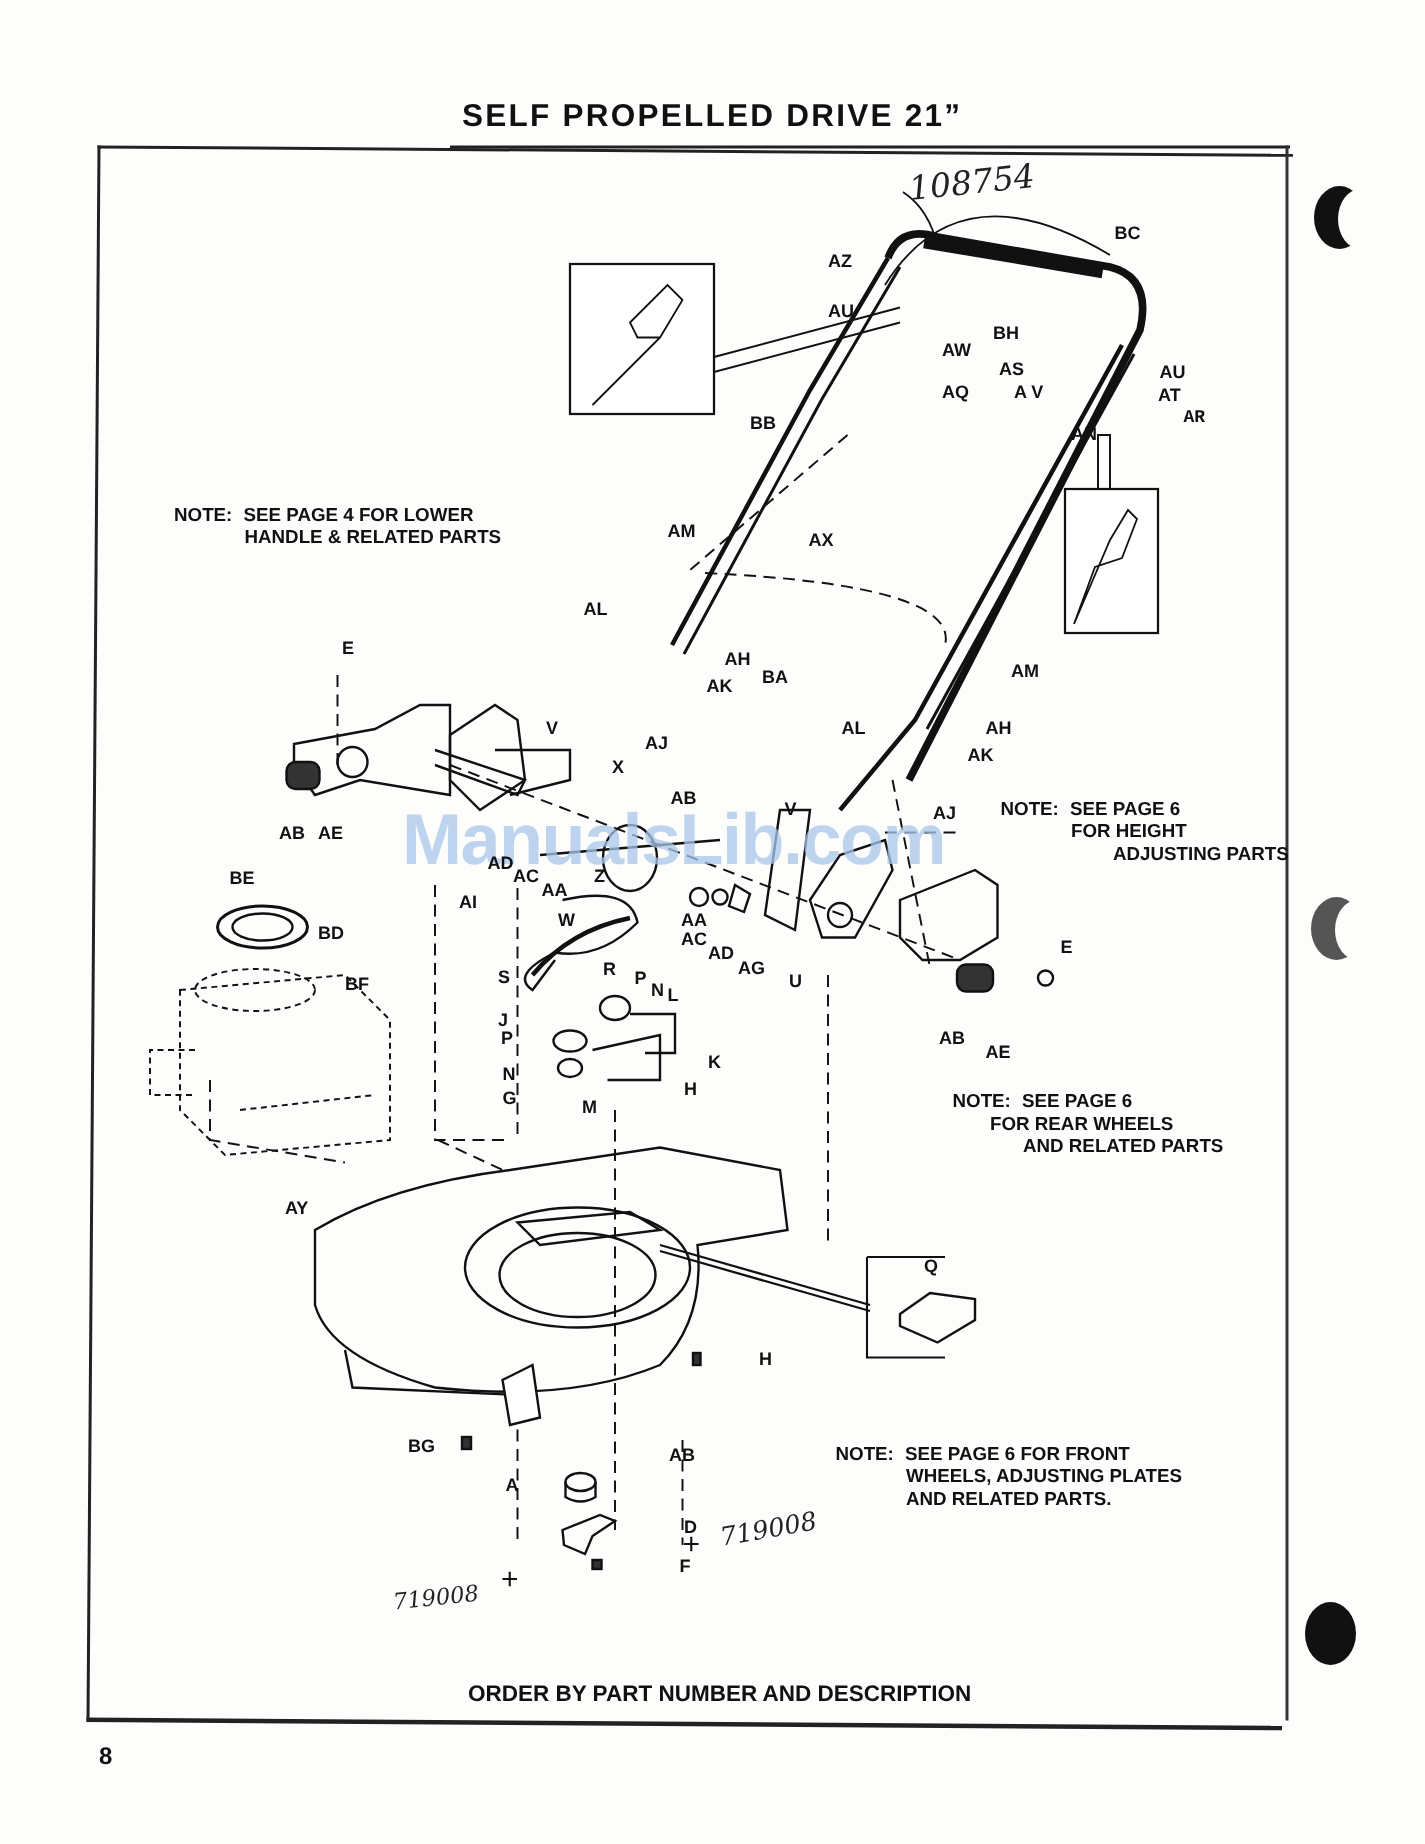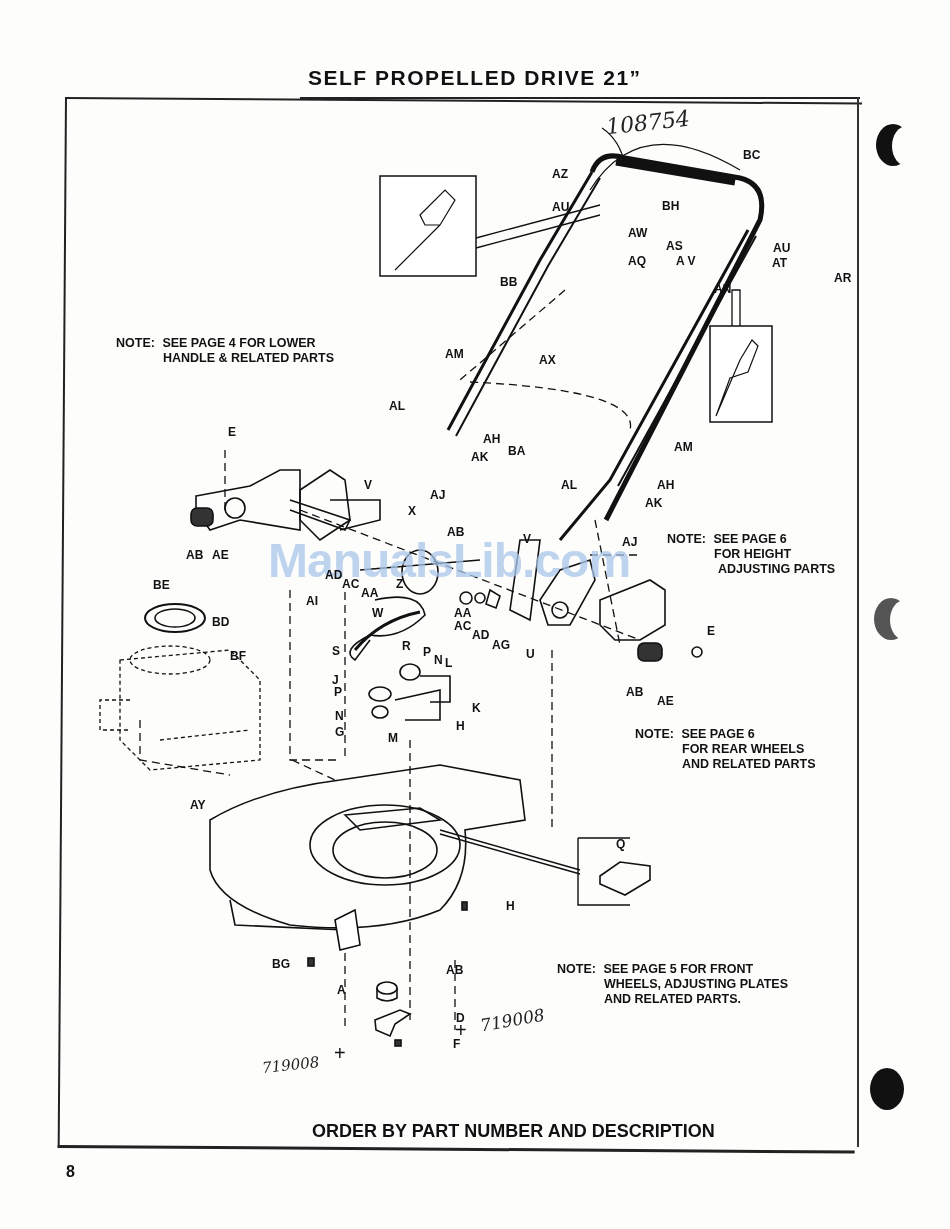--- a/index.html
+++ b/index.html
@@ -8,21 +8,21 @@
   .abs { position:absolute; }
   .title { left:308px; top:66px; font-size:21px; font-weight:bold; letter-spacing:1.5px; white-space:nowrap; }
   .frame { left:65px; top:97px; width:795px; height:1046px; border-left:2px solid #222; border-top:2px solid #222;
            border-bottom:3px solid #222; transform:rotate(0.4deg); transform-origin:left top; }
   .frame-right { left:857px; top:97px; width:0; height:1050px; border-left:2px solid #333; }
   .lbl { font-size:12px; font-weight:bold; white-space:nowrap; line-height:1; }
   .note { font-size:12.5px; font-weight:bold; line-height:15px; white-space:nowrap; }
   .note .indent { display:block; }
   .hand { font-family:"DejaVu Serif", serif; font-style:italic; font-size:22px; color:#222; white-space:nowrap; }
   .pagenum { left:66px; top:1163px; font-size:16px; font-weight:bold; }
-  .footer { left:312px; top:1121px; font-size:18px; font-weight:bold; white-space:nowrap; }
+  .footer { left:312px; top:1121px; font-size:15px; font-weight:bold; white-space:nowrap; }
   .watermark { left:268px; top:533px; font-size:48px; font-weight:bold; color:#a9c6ea; opacity:0.75; white-space:nowrap; letter-spacing:-1px; }
   .hole { width:34px; height:42px; border-radius:50%; background:#111; }
   .hole .cut { position:absolute; width:30px; height:40px; border-radius:50%; background:#fdfdfc; left:16px; top:2px; }
   svg.diagram { position:absolute; left:0; top:0; }
 </style>
 </head>
 <body>
 
 <div class="abs title">SELF PROPELLED DRIVE 21”</div>
 <div class="abs" style="left:300px;top:97px;width:560px;height:2px;background:#222;"></div>
@@ -155,47 +155,47 @@
 
 <div class="abs note" style="left:116px;top:336px;">
   <span>NOTE:</span>
   <span style="margin-left:4px;">SEE PAGE 4 FOR LOWER</span>
   <span class="indent" style="margin-left:47px;">HANDLE &amp; RELATED PARTS</span>
 </div>
 <div class="abs note" style="left:667px;top:532px;">
   <span>NOTE:</span>
   <span style="margin-left:4px;">SEE PAGE 6</span>
   <span class="indent" style="margin-left:47px;">FOR HEIGHT</span>
-  <span class="indent" style="margin-left:51px;">ADJUSTING PARTS</span>
+  <span class="indent" style="margin-left:75px;">ADJUSTING PARTS</span>
 </div>
 <div class="abs note" style="left:635px;top:727px;">
   <span>NOTE:</span>
   <span style="margin-left:4px;">SEE PAGE 6</span>
-  <span class="indent" style="margin-left:47px;">FOR REAR WHEELS</span>
+  <span class="indent" style="margin-left:25px;">FOR REAR WHEELS</span>
   <span class="indent" style="margin-left:47px;">AND RELATED PARTS</span>
 </div>
 <div class="abs note" style="left:557px;top:962px;">
   <span>NOTE:</span>
-  <span style="margin-left:4px;">SEE PAGE 5 FOR FRONT</span>
+  <span style="margin-left:4px;">SEE PAGE 6 FOR FRONT</span>
   <span class="indent" style="margin-left:47px;text-align:center;">WHEELS, ADJUSTING PLATES</span>
   <span class="indent" style="margin-left:47px;">AND RELATED PARTS.</span>
 </div>
 
 <div id="callouts">
     <div class="abs lbl" style="left: 743px; top: 149px;">BC</div>
     <div class="abs lbl" style="left: 552px; top: 168px;">AZ</div>
     <div class="abs lbl" style="left: 552px; top: 201px;">AU</div>
-    <div class="abs lbl" style="left: 662px; top: 200px;">BH</div>
+    <div class="abs lbl" style="left: 662px; top: 216px;">BH</div>
     <div class="abs lbl" style="left: 628px; top: 227px;">AW</div>
     <div class="abs lbl" style="left: 666px; top: 240px;">AS</div>
     <div class="abs lbl" style="left: 773px; top: 242px;">AU</div>
     <div class="abs lbl" style="left: 772px; top: 257px;">AT</div>
     <div class="abs lbl" style="left: 628px; top: 255px;">AQ</div>
     <div class="abs lbl" style="left: 676px; top: 255px;">A V</div>
-    <div class="abs lbl" style="left: 834px; top: 272px;">AR</div>
+    <div class="abs lbl" style="left: 789px; top: 272px; font-family: Liberation Mono, monospace;">AR</div>
     <div class="abs lbl" style="left: 714px; top: 283px;">AN</div>
     <div class="abs lbl" style="left: 500px; top: 276px;">BB</div>
     <div class="abs lbl" style="left: 445px; top: 348px;">AM</div>
     <div class="abs lbl" style="left: 539px; top: 354px;">AX</div>
     <div class="abs lbl" style="left: 389px; top: 400px;">AL</div>
     <div class="abs lbl" style="left: 483px; top: 433px;">AH</div>
     <div class="abs lbl" style="left: 471px; top: 451px;">AK</div>
     <div class="abs lbl" style="left: 508px; top: 445px;">BA</div>
     <div class="abs lbl" style="left: 674px; top: 441px;">AM</div>
     <div class="abs lbl" style="left: 561px; top: 479px;">AL</div>

